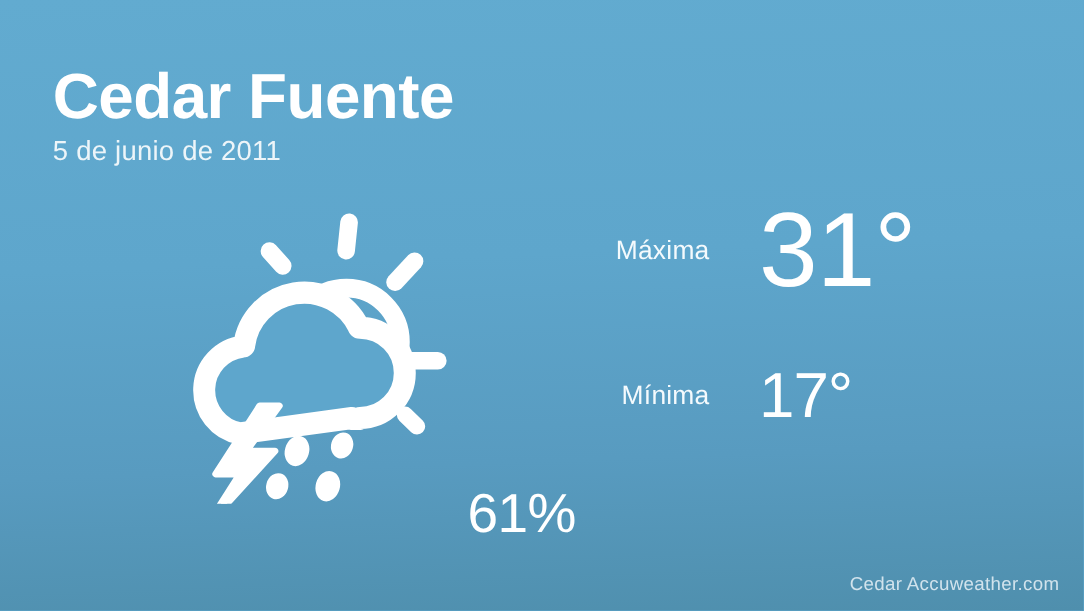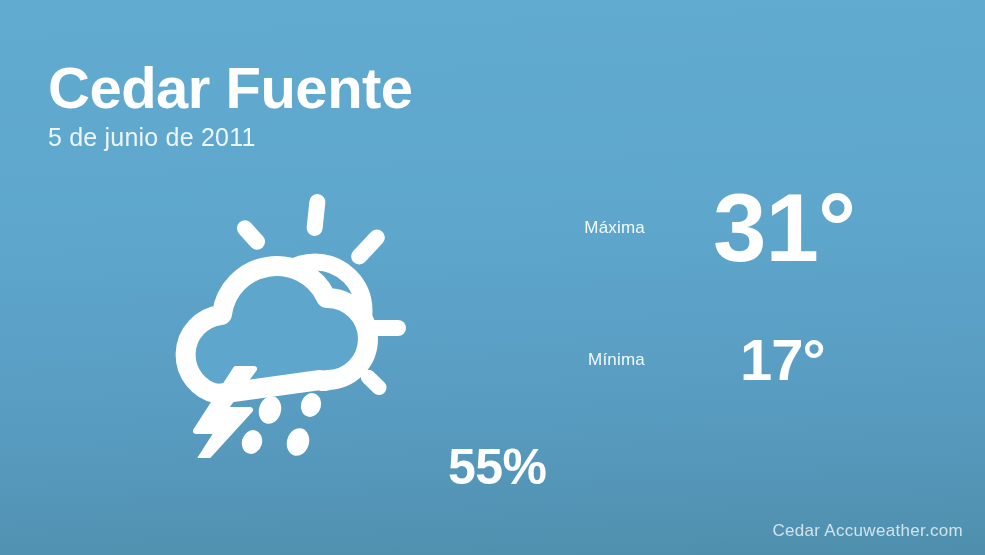--- a/index.html
+++ b/index.html
@@ -74,36 +74,36 @@
     left: 0;
     width: 605px;
     display: flex;
     align-items: center;
   }
   .reading-label {
     width: 265px;
     text-align: right;
     color: #f4fafd;
     font-weight: 300;
-    font-size: 17px;
+    font-size: 24px;
     letter-spacing: 0.2px;
     white-space: nowrap;
     padding-right: 0;
   }
   .reading-value {
-    margin-left: 68px;
+    margin-left: 45px;
     color: #ffffff;
-    font-weight: bold;
+    font-weight: normal;
     letter-spacing: -1px;
     white-space: nowrap;
     line-height: 1;
   }
 
   #row-max     { top: 0px;   height: 115px; }
-  #row-min     { top: 142px; height: 95px; gap: 27px;  }
+  #row-min     { top: 142px; height: 95px;  }
   #row-precip  { top: 262px; height: 70px;  }
 
   #row-max .reading-value    { font-size: 96px; }
   #row-min .reading-value    { font-size: 58px; }
   #row-precip .reading-value { font-size: 50px; letter-spacing: -0.5px; }
 
   
   #footer-source {
     position: absolute;
     right: 22px;
@@ -175,20 +175,20 @@
       <div class="reading-label">Máxima</div>
       <div class="reading-value">31°</div>
     </div>
 
     <div id="row-min" class="reading-row">
       <div class="reading-label">Mínima</div>
       <div class="reading-value">17°</div>
     </div>
 
     <div id="row-precip" class="reading-row">
-      <div class="reading-value">55%</div>
+      <div class="reading-value">61%</div>
     </div>
 
   </div>
 
   <div id="footer-source">Cedar Accuweather.com</div>
 
 </div>
 
 </body></html>

